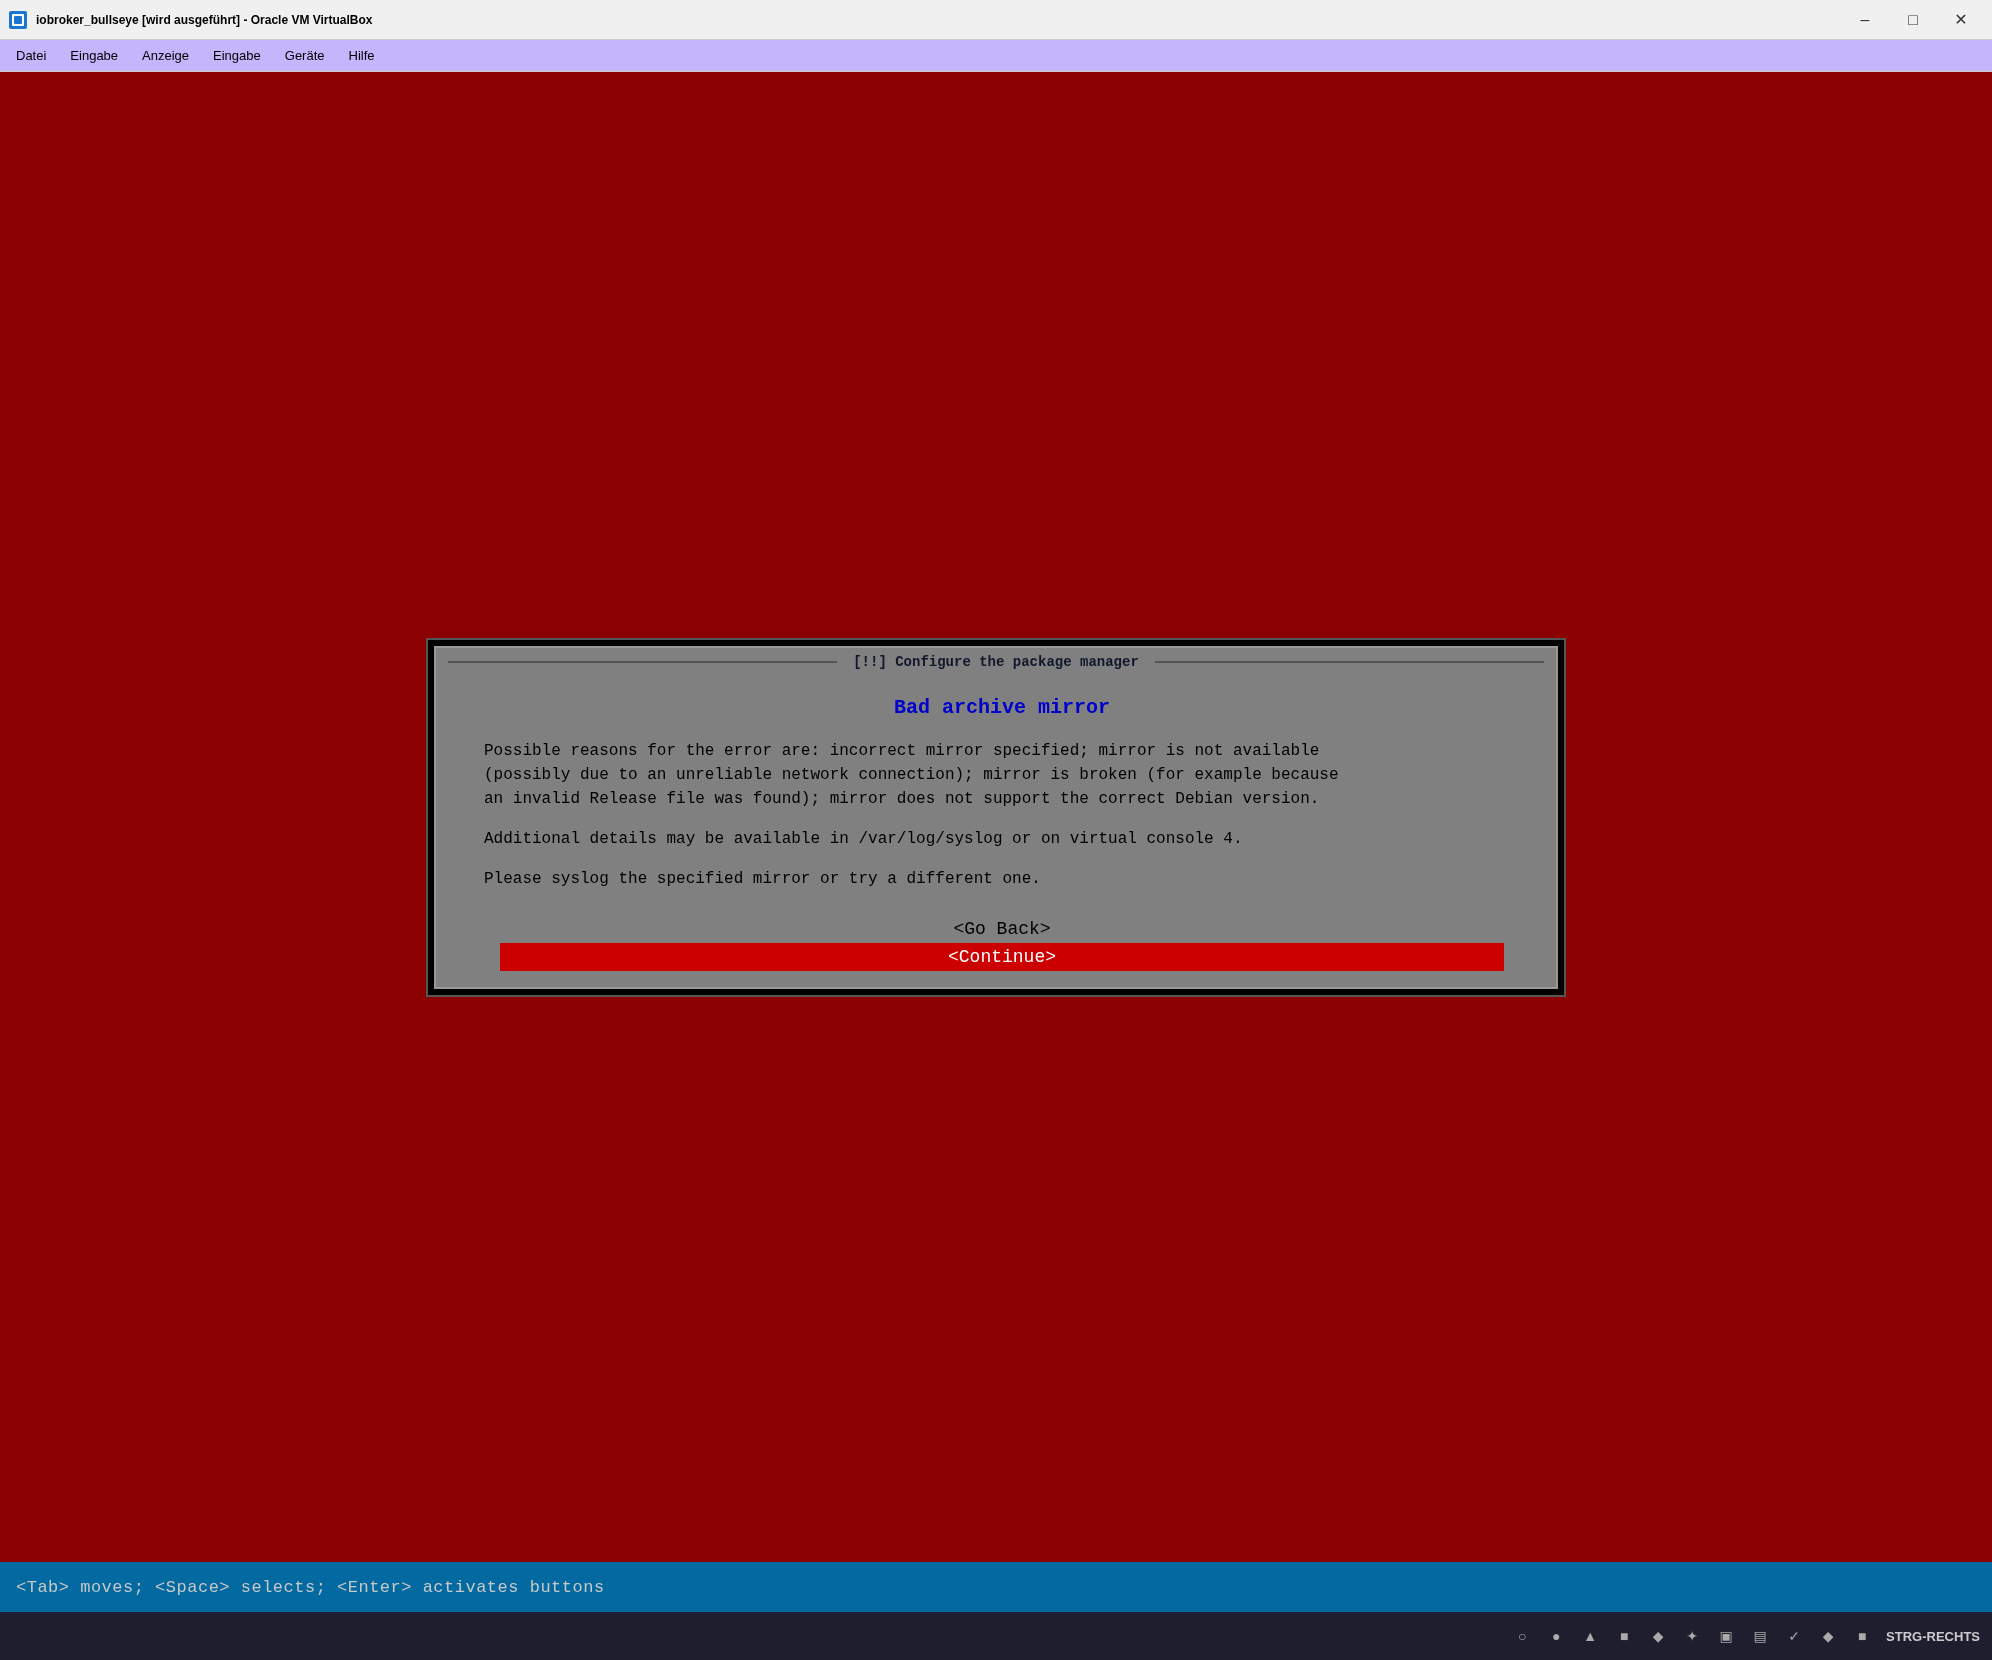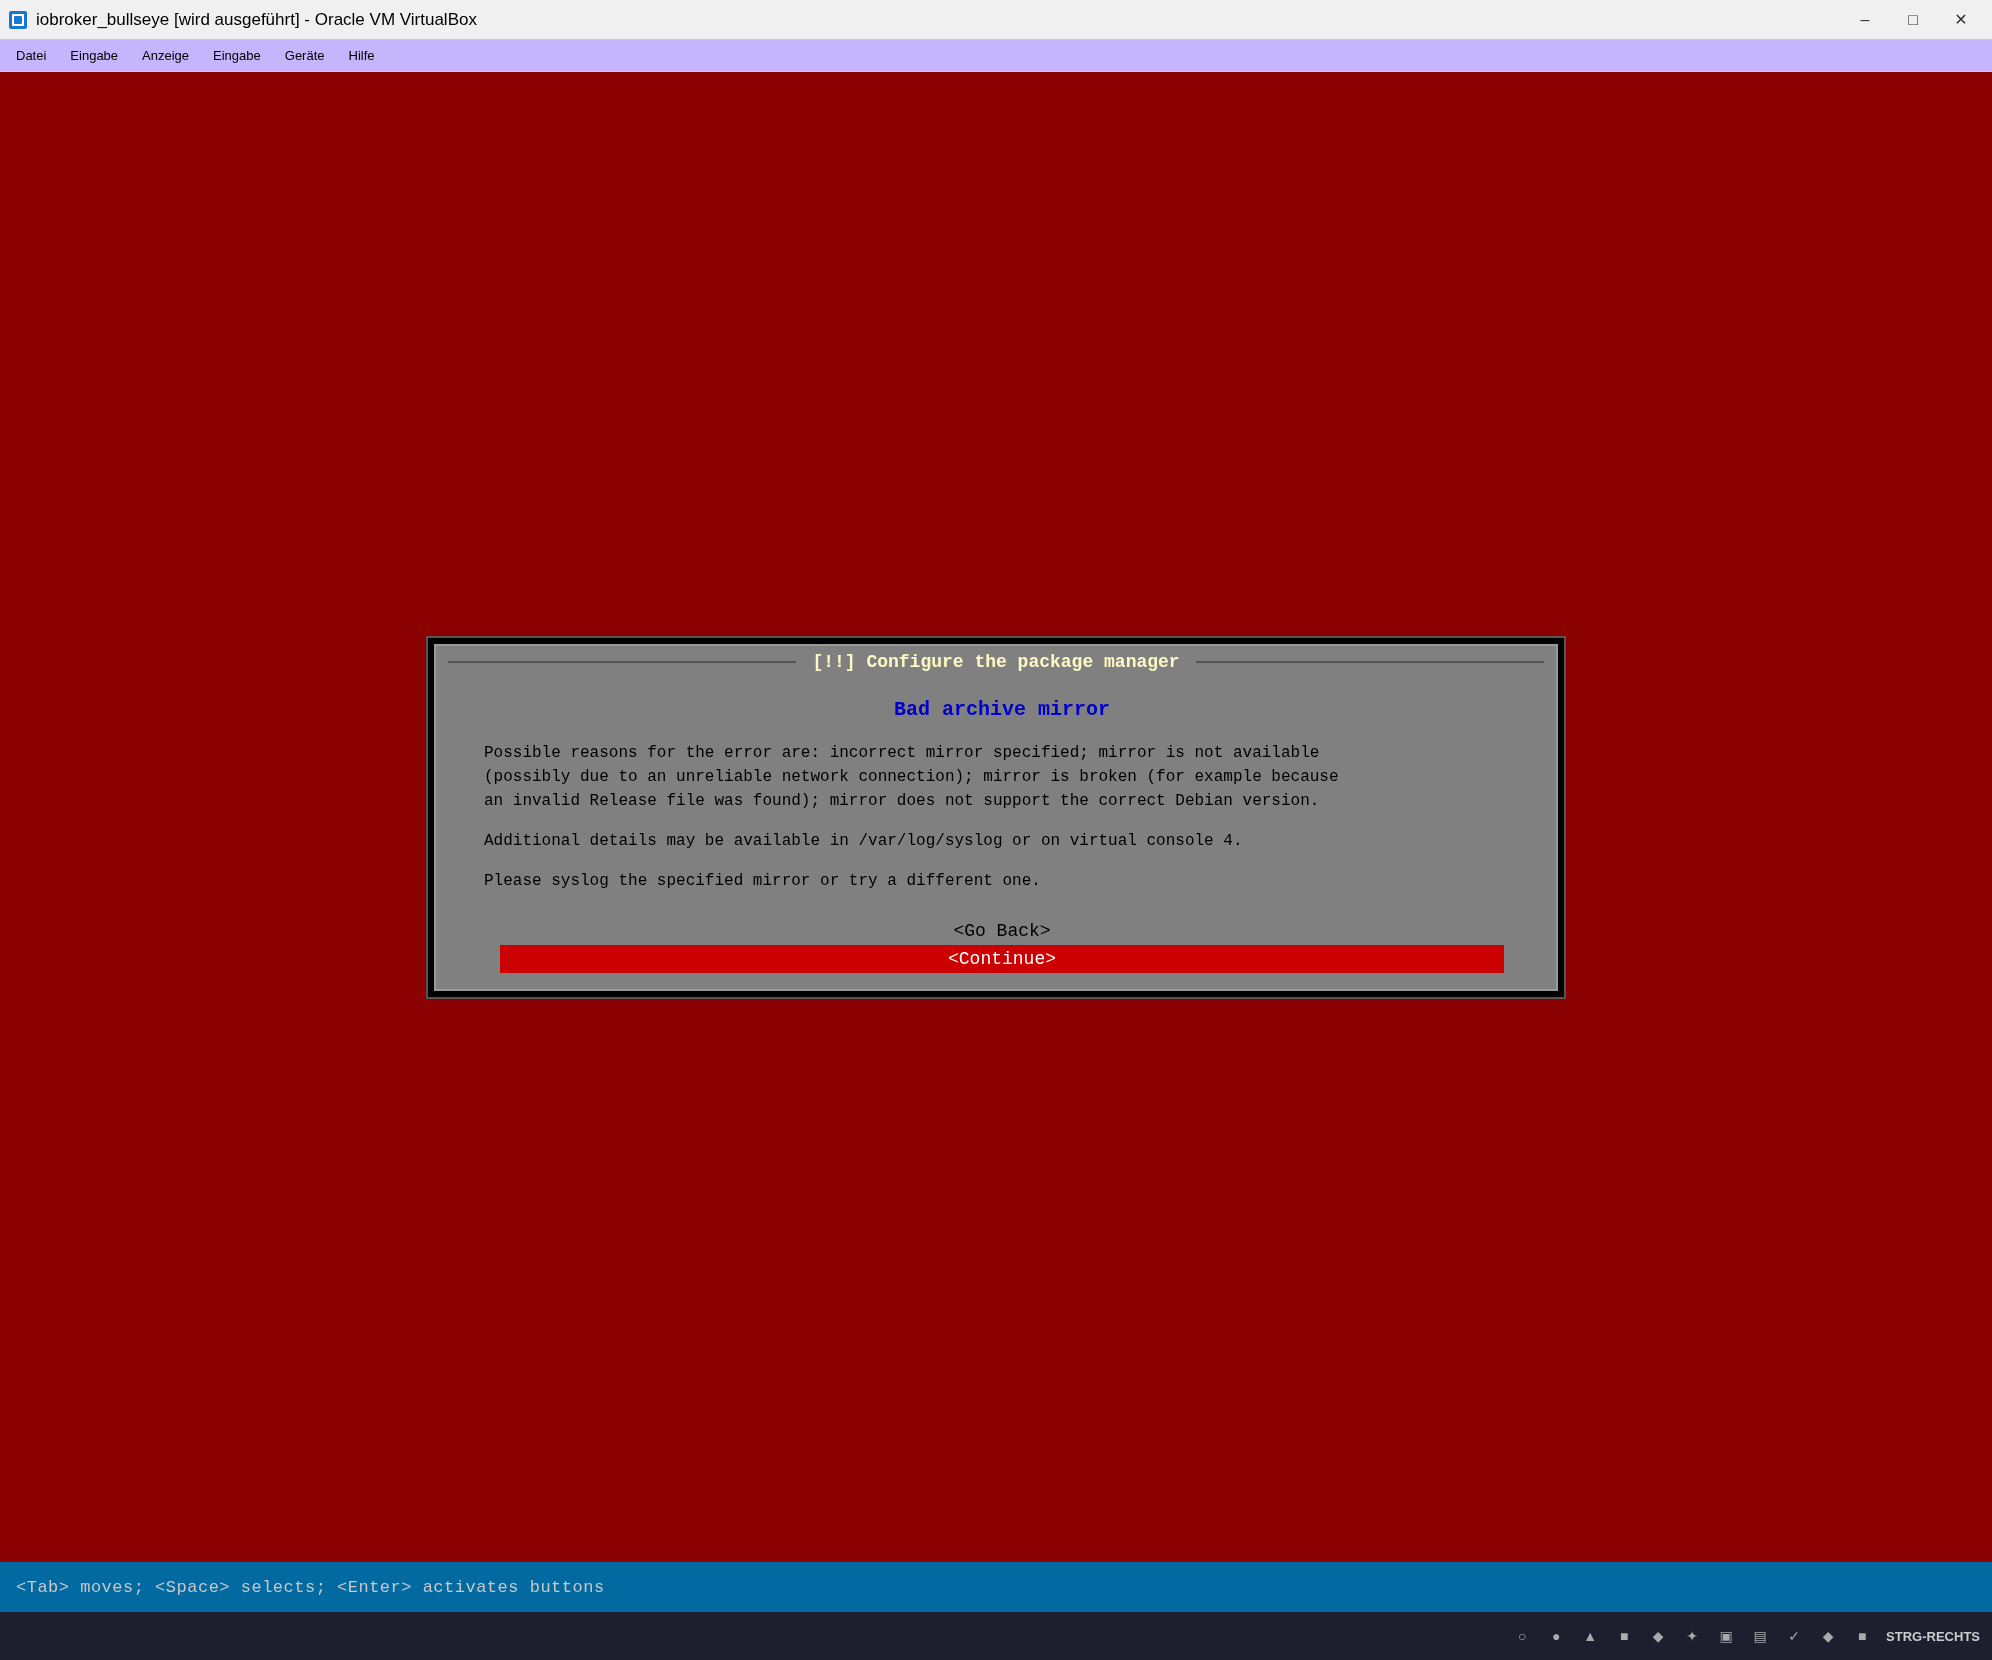--- a/index.html
+++ b/index.html
@@ -33,22 +33,23 @@
       flex-shrink: 0;
     }
 
     .title-bar-icon svg {
       width: 20px;
       height: 20px;
     }
 
     .title-bar-text {
       flex: 1;
-      font-size: 17px;
-      color: #000;
+      font-size: 12px;
+      color: #000;
+      font-weight: bold;
     }
 
     .title-bar-buttons {
       display: flex;
       gap: 2px;
     }
 
     .title-bar-btn {
       width: 46px;
       height: 32px;
@@ -116,22 +117,22 @@
 
     .dialog-title-line {
       flex: 1;
       height: 2px;
       background: #555;
     }
 
     .dialog-title-text {
       padding: 0 16px;
       font-family: 'Courier New', monospace;
-      font-size: 18px;
-      color: #fef9c3;
+      font-size: 14px;
+      color: #0f172a;
       font-weight: bold;
       white-space: nowrap;
     }
 
     .dialog-body {
       padding: 20px 36px 16px 48px;
     }
 
     .dialog-subtitle {
       text-align: center;

